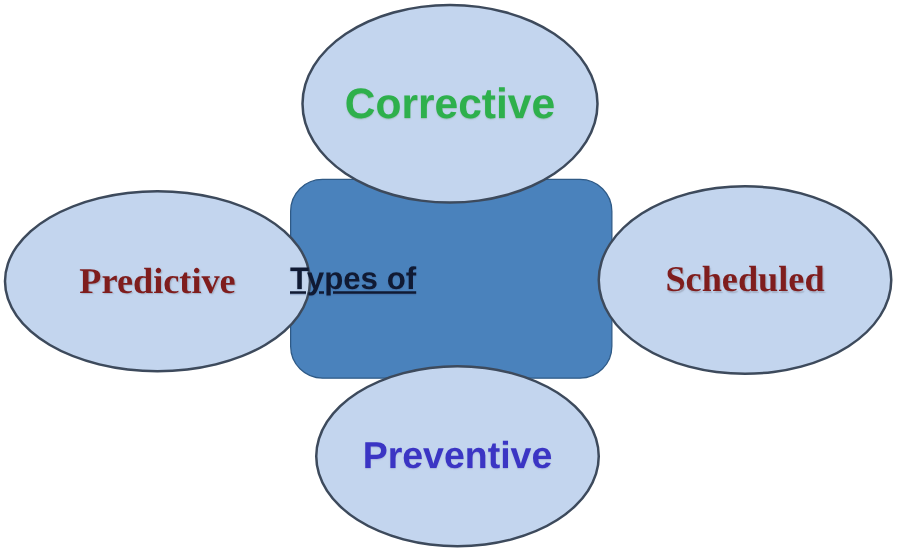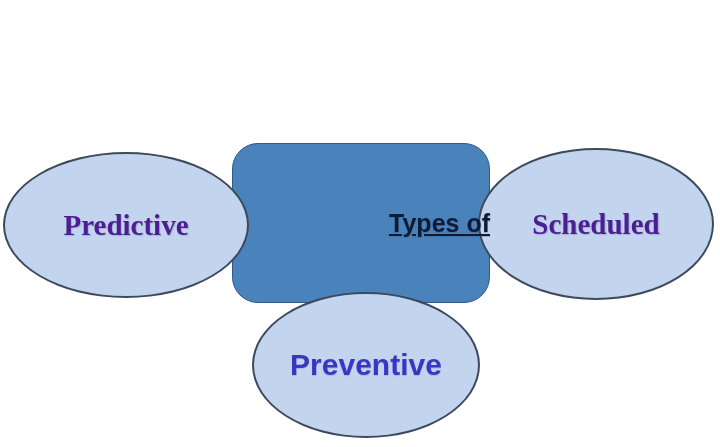--- a/index.html
+++ b/index.html
@@ -69,34 +69,34 @@
     font-family: "Liberation Sans", sans-serif;
     font-size: 30px;
     color: #3b35c4;
     text-shadow: 0 1px 1px rgba(130,135,190,0.40);
   }
 
   .label-predictive,
   .label-scheduled {
     font-family: "Liberation Serif", serif;
     font-size: 29px;
-    color: #4c1d95;
+    color: #7f1d1d;
     text-shadow: 1px 1px 1px rgba(140,150,170,0.55);
   }
 
   
   .hub-text {
     position: absolute;
     left: 232px;
     top: 143px;
     width: 258px;
     height: 160px;
     display: flex;
     flex-direction: column;
-    align-items: flex-end;
+    align-items: flex-start;
     justify-content: center;
     gap: 2px;
     z-index: 3;
     pointer-events: none;
   }
 
   .hub-line {
     font-family: "Liberation Sans", sans-serif;
     font-weight: bold;
     font-size: 25px;
@@ -109,20 +109,23 @@
     text-shadow: 0 1px 1px rgba(60,90,140,0.35);
   }
 </style>
 </head>
 <body>
 
 <div id="diagram-canvas">
 
   <div class="hub"></div>
 
+  <div class="node node-top">
+    <span class="node-label label-corrective">Corrective</span>
+  </div>
 
   <div class="node node-bottom">
     <span class="node-label label-preventive">Preventive</span>
   </div>
 
   <div class="node node-right">
     <span class="node-label label-scheduled">Scheduled</span>
   </div>
 
   <div class="node node-left">

